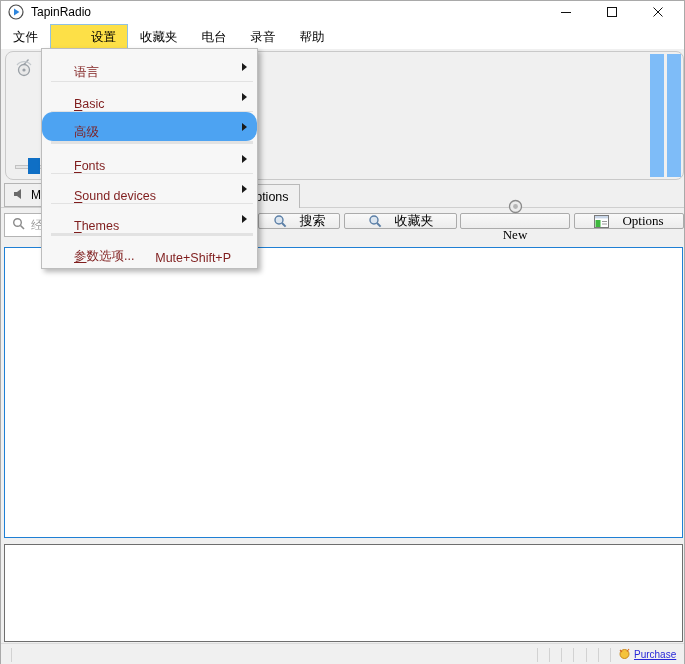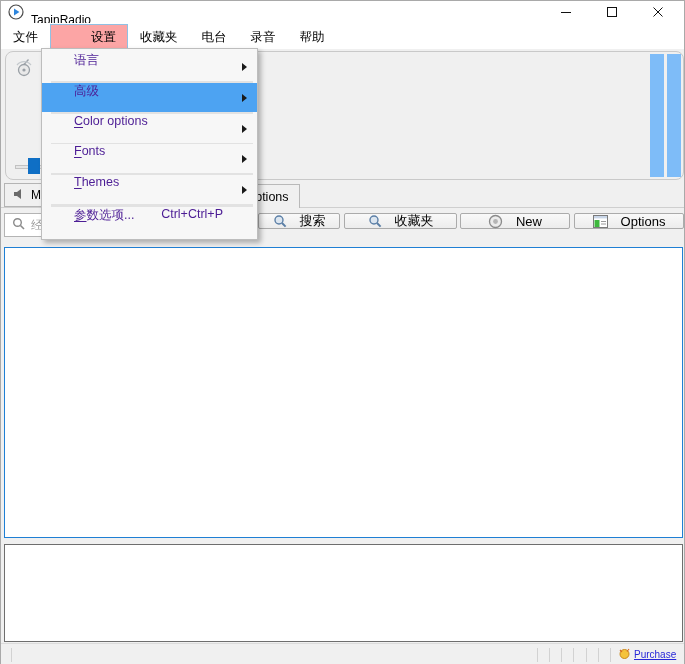--- a/index.html
+++ b/index.html
@@ -2,27 +2,27 @@
 <html><head>
 <meta charset="utf-8">
 <style>
   html,body{margin:0;padding:0;}
   body{width:685px;height:664px;position:relative;overflow:hidden;
        font-family:"Liberation Sans","DejaVu Sans",sans-serif;background:#f0f0f0;}
   #window{position:absolute;inset:0;background:#f0f0f0;border:1px solid #a9a9a9;box-sizing:border-box;}
   
   .titlebar{position:absolute;left:0;top:0;width:100%;height:22px;background:#ffffff;}
   .app-icon{position:absolute;left:7px;top:3px;width:16px;height:16px;}
-  .title-text{position:absolute;left:30px;top:8px;height:22px;line-height:22px;font-size:12px;color:#000;}
+  .title-text{position:absolute;left:30px;top:0;height:22px;line-height:22px;font-size:12px;color:#000;}
   .winbtn{position:absolute;top:0;width:46px;height:22px;display:flex;align-items:center;justify-content:center;}
   .winbtn.min{right:95px;} .winbtn.max{right:49px;} .winbtn.close{right:3px;}
   
   .menubar{position:absolute;left:0;top:22px;width:100%;height:26px;background:#ffffff;display:flex;align-items:stretch;}
   .mb-item{padding:0 11px;line-height:24px;font-size:12.5px;color:#000;margin-top:1px;border:1px solid transparent;}
-  .mb-item.active{background:#fca5a5;border:1px solid #90c1e4;padding-left:40px;}
+  .mb-item.active{background:#fde047;border:1px solid #90c1e4;padding-left:40px;}
   
   .player{position:absolute;left:4px;top:50px;width:679px;height:129px;border:1px solid #c9c9c9;
           border-radius:8px;background:#f0f0f0;box-sizing:border-box;}
   .radio-icon{position:absolute;left:12px;top:56px;width:22px;height:22px;}
   .vol-groove{position:absolute;left:14px;top:164px;width:90px;height:4px;background:#e6e6e6;border:1px solid #c2c2c2;box-sizing:border-box;}
   .vol-thumb{position:absolute;left:27px;top:157px;width:12px;height:16px;}
   .meter{position:absolute;top:53px;width:14px;height:123px;}
   .meter.m1{left:649px;} .meter.m2{left:666px;}
   
   .tabline{position:absolute;left:0;top:206px;width:100%;height:1px;background:#cfcfcf;}
@@ -30,35 +30,35 @@
             box-sizing:border-box;display:flex;align-items:center;gap:4px;padding-left:8px;font-size:12px;color:#000;}
   .options-tab{position:absolute;left:233px;top:183px;width:66px;height:24px;background:#f0f0f0;
                border:1px solid #b9b9b9;border-bottom:none;box-sizing:border-box;
                display:flex;align-items:center;justify-content:center;font-size:12.5px;color:#000;}
   
   .search-box{position:absolute;left:3px;top:212px;width:250px;height:24px;background:#fff;border:1px solid #b4b4b4;
               box-sizing:border-box;display:flex;align-items:center;gap:6px;padding-left:7px;}
   .search-ph{font-size:12px;color:#9a9a9a;}
   .tb-btn{position:absolute;top:212px;height:16px;background:linear-gradient(#f9f9f9,#ececec);
           border:1px solid #ababab;border-radius:2px;box-sizing:border-box;
-          display:flex;align-items:center;justify-content:center;gap:13px;font-size:13px;color:#000;}
+          display:flex;align-items:center;justify-content:center;gap:13px;font-size:13px;color:#000;font-family:Liberation Serif, serif;}
   
   .main-box{position:absolute;left:3px;top:246px;width:679px;height:291px;background:#fff;
             border:1px solid #1f7fd4;box-sizing:border-box;}
   .bottom-box{position:absolute;left:3px;top:543px;width:679px;height:98px;background:#fff;
               border:1px solid #6e6e6e;box-sizing:border-box;}
   
   .statusbar{position:absolute;left:0;top:642px;width:100%;height:22px;background:#f0f0f0;border-top:1px solid #dcdcdc;box-sizing:border-box;}
   .sb-div{position:absolute;top:4px;width:1px;height:14px;background:#d2d2d2;}
   .purchase{position:absolute;left:617px;top:3px;display:flex;align-items:center;gap:3px;cursor:pointer;}
   .purchase span{font-size:10px;color:#2727d8;text-decoration:underline;white-space:nowrap;}
   
   .menu-popup{position:absolute;left:40px;top:47px;width:217px;background:#f7f7f7;border:1px solid #bdbdbd;
               box-sizing:border-box;padding:3px 0;box-shadow:3px 3px 5px rgba(0,0,0,0.28);z-index:10;}
-  .menu-item{position:relative;height:29px;display:flex;align-items:flex-start;padding:0 34px 0 32px;font-size:12.5px;color:#4c1d95;}
+  .menu-item{position:relative;height:29px;display:flex;align-items:flex-end;padding:0 26px 0 32px;font-size:12.5px;color:#7f1d1d;}
   .menu-item.hl{background:#4da3f2;}
   .mi-label{white-space:nowrap;}
   .mi-label u{text-underline-offset:2px;}
   .mi-shortcut{margin-left:auto;white-space:nowrap;}
   .mi-arrow{position:absolute;right:10px;top:50%;margin-top:-4px;width:0;height:0;
             border-left:5px solid #1a1a1a;border-top:4px solid transparent;border-bottom:4px solid transparent;}
   .sep{height:1px;background:#e2e2e2;margin:0 4px 0 9px;}
 </style>
 </head>
 <body>
@@ -149,21 +149,21 @@
       </div>
       <div class="tb-btn" style="left: 343px; width: 113px;">
         <span style="display: flex;">
           <svg width="14" height="14" viewBox="0 0 14 14">
             <circle cx="6" cy="6" r="4" fill="#dce6f0" stroke="#5b7fa6" stroke-width="1.4"></circle>
             <line x1="9" y1="9" x2="12.6" y2="12.6" stroke="#5b7fa6" stroke-width="2"></line>
           </svg>
         </span>
         <span>收藏夹</span>
       </div>
-      <div class="tb-btn" style="left: 459px; width: 110px;">
+      <div class="tb-btn" style="left: 459px; width: 110px; flex-direction: column;">
         <span style="display: flex;">
           <svg width="15" height="15" viewBox="0 0 15 15">
             <circle cx="7.5" cy="7.5" r="6" fill="#ececec" stroke="#8a8a8a" stroke-width="1.3"></circle>
             <circle cx="7.5" cy="7.5" r="2.4" fill="#b5b5b5"></circle>
           </svg>
         </span>
         <span>New</span>
       </div>
       <div class="tb-btn" style="left: 573px; width: 110px;">
         <span style="display: flex;">
@@ -203,44 +203,48 @@
       <span>Purchase</span>
     </div>
   </div>
 
   <div class="menu-popup">
       <div class="menu-item">
         <span class="mi-label">语言</span>
         <span class="mi-arrow"></span>
       </div>
       <div class="sep"></div>
-      <div class="sep"></div>
-      <div class="menu-item hl" style="background: rgb(77, 163, 242);">
+      <div class="menu-item">
+        <span class="mi-label"><u>B</u>asic</span>
+        <span class="mi-arrow"></span>
+      </div>
+      <div class="sep"></div>
+      <div class="menu-item hl" style="background: rgb(77, 163, 242); border-radius: 11px;">
         <span class="mi-label">高级</span>
         <span class="mi-arrow"></span>
       </div>
       <div class="sep"></div>
       <div class="sep"></div>
-      <div class="menu-item">
-        <span class="mi-label"><u>C</u>olor options</span>
-        <span class="mi-arrow"></span>
-      </div>
       <div class="sep"></div>
       <div class="menu-item">
         <span class="mi-label"><u>F</u>onts</span>
         <span class="mi-arrow"></span>
       </div>
       <div class="sep"></div>
+      <div class="menu-item">
+        <span class="mi-label"><u>S</u>ound devices</span>
+        <span class="mi-arrow"></span>
+      </div>
       <div class="sep"></div>
       <div class="menu-item">
         <span class="mi-label"><u>T</u>hemes</span>
         <span class="mi-arrow"></span>
       </div>
       <div class="sep"></div>
       <div class="sep"></div>
       <div class="sep"></div>
       <div class="menu-item">
         <span class="mi-label"><u>参</u>数选项...</span>
-        <span class="mi-shortcut">Ctrl+Ctrl+P</span>
+        <span class="mi-shortcut">Mute+Shift+P</span>
       </div>
     </div>
 
 </div>
 
 </body></html>

